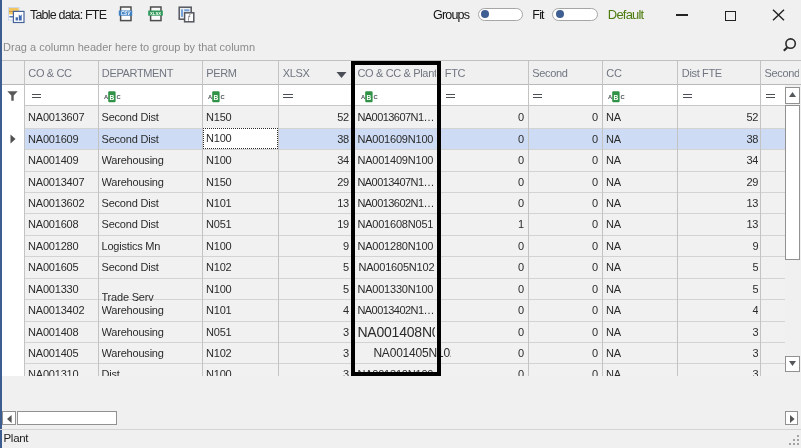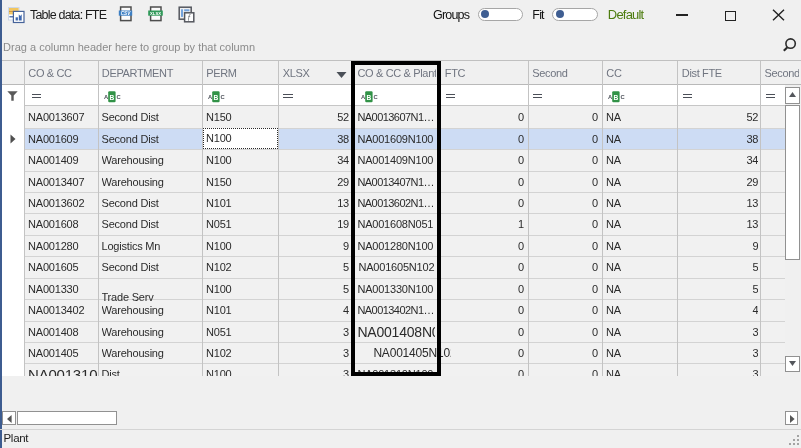--- a/index.html
+++ b/index.html
@@ -228,21 +228,21 @@
 <div style="position:absolute;left:680px;top:321.5px;width:78.29999999999995px;height:20.0px;font-size:11px;letter-spacing:-0.2px;line-height:20.0px;color:#2b2b2b;overflow:hidden;white-space:nowrap;text-align:right;">3</div>
 <div style="position:absolute;left:28.0px;top:342.5px;width:69.0px;height:20.0px;font-size:11px;letter-spacing:-0.2px;line-height:20.0px;color:#2b2b2b;overflow:hidden;white-space:nowrap;">NA001405</div>
 <div style="position:absolute;left:101.5px;top:342.5px;width:100.0px;height:20.0px;font-size:11px;letter-spacing:-0.2px;line-height:20.0px;color:#2b2b2b;overflow:hidden;white-space:nowrap;">Warehousing</div>
 <div style="position:absolute;left:206.0px;top:342.5px;width:72.0px;height:20.0px;font-size:11px;letter-spacing:-0.2px;line-height:20.0px;color:#2b2b2b;overflow:hidden;white-space:nowrap;">N102</div>
 <div style="position:absolute;left:357.4px;top:342.5px;width:77.99999999999997px;height:20.0px;font-size:12px;letter-spacing:-0.2px;line-height:20.0px;color:#2b2b2b;overflow:hidden;white-space:nowrap;margin-left:16px;">NA001405N102</div>
 <div style="position:absolute;left:606.0px;top:342.5px;width:71.0px;height:20.0px;font-size:11px;letter-spacing:-0.2px;line-height:20.0px;color:#2b2b2b;overflow:hidden;white-space:nowrap;">NA</div>
 <div style="position:absolute;left:281px;top:342.5px;width:68.0px;height:20.0px;font-size:11px;letter-spacing:-0.2px;line-height:20.0px;color:#2b2b2b;overflow:hidden;white-space:nowrap;text-align:right;">3</div>
 <div style="position:absolute;left:443px;top:342.5px;width:81.0px;height:20.0px;font-size:11px;letter-spacing:-0.2px;line-height:20.0px;color:#2b2b2b;overflow:hidden;white-space:nowrap;text-align:right;">0</div>
 <div style="position:absolute;left:530.5px;top:342.5px;width:67.5px;height:20.0px;font-size:11px;letter-spacing:-0.2px;line-height:20.0px;color:#2b2b2b;overflow:hidden;white-space:nowrap;text-align:right;">0</div>
 <div style="position:absolute;left:680px;top:342.5px;width:78.29999999999995px;height:20.0px;font-size:11px;letter-spacing:-0.2px;line-height:20.0px;color:#2b2b2b;overflow:hidden;white-space:nowrap;text-align:right;">3</div>
-<div style="position:absolute;left:28.0px;top:363.5px;width:69.0px;height:21.0px;font-size:15px;letter-spacing:-0.2px;line-height:21.0px;color:#2b2b2b;overflow:hidden;white-space:nowrap;text-decoration:underline;">NA001310</div>
+<div style="position:absolute;left:28.0px;top:363.5px;width:69.0px;height:21.0px;font-size:11px;letter-spacing:-0.2px;line-height:21.0px;color:#2b2b2b;overflow:hidden;white-space:nowrap;text-decoration:underline;">NA001310</div>
 <div style="position:absolute;left:101.5px;top:363.5px;width:100.0px;height:21.0px;font-size:11px;letter-spacing:-0.2px;line-height:21.0px;color:#2b2b2b;overflow:hidden;white-space:nowrap;">Dist</div>
 <div style="position:absolute;left:206.0px;top:363.5px;width:72.0px;height:21.0px;font-size:11px;letter-spacing:-0.2px;line-height:21.0px;color:#2b2b2b;overflow:hidden;white-space:nowrap;">N100</div>
 <div style="position:absolute;left:357.4px;top:363.5px;width:77.99999999999997px;height:21.0px;font-size:11px;letter-spacing:-0.2px;line-height:21.0px;color:#2b2b2b;overflow:hidden;white-space:nowrap;">NA001310N100</div>
 <div style="position:absolute;left:606.0px;top:363.5px;width:71.0px;height:21.0px;font-size:11px;letter-spacing:-0.2px;line-height:21.0px;color:#2b2b2b;overflow:hidden;white-space:nowrap;">NA</div>
 <div style="position:absolute;left:281px;top:363.5px;width:68.0px;height:21.0px;font-size:11px;letter-spacing:-0.2px;line-height:21.0px;color:#2b2b2b;overflow:hidden;white-space:nowrap;text-align:right;">3</div>
 <div style="position:absolute;left:443px;top:363.5px;width:81.0px;height:21.0px;font-size:11px;letter-spacing:-0.2px;line-height:21.0px;color:#2b2b2b;overflow:hidden;white-space:nowrap;text-align:right;">0</div>
 <div style="position:absolute;left:530.5px;top:363.5px;width:67.5px;height:21.0px;font-size:11px;letter-spacing:-0.2px;line-height:21.0px;color:#2b2b2b;overflow:hidden;white-space:nowrap;text-align:right;">0</div>
 <div style="position:absolute;left:680px;top:363.5px;width:78.29999999999995px;height:21.0px;font-size:11px;letter-spacing:-0.2px;line-height:21.0px;color:#2b2b2b;overflow:hidden;white-space:nowrap;text-align:right;">3</div>
 <div style="position:absolute;left:2px;top:376px;width:783px;height:12px;background:#f0f0f0;"></div>
 <svg style="position:absolute;left:9.5px;top:134px" width="6" height="10" viewBox="0 0 6 10">

